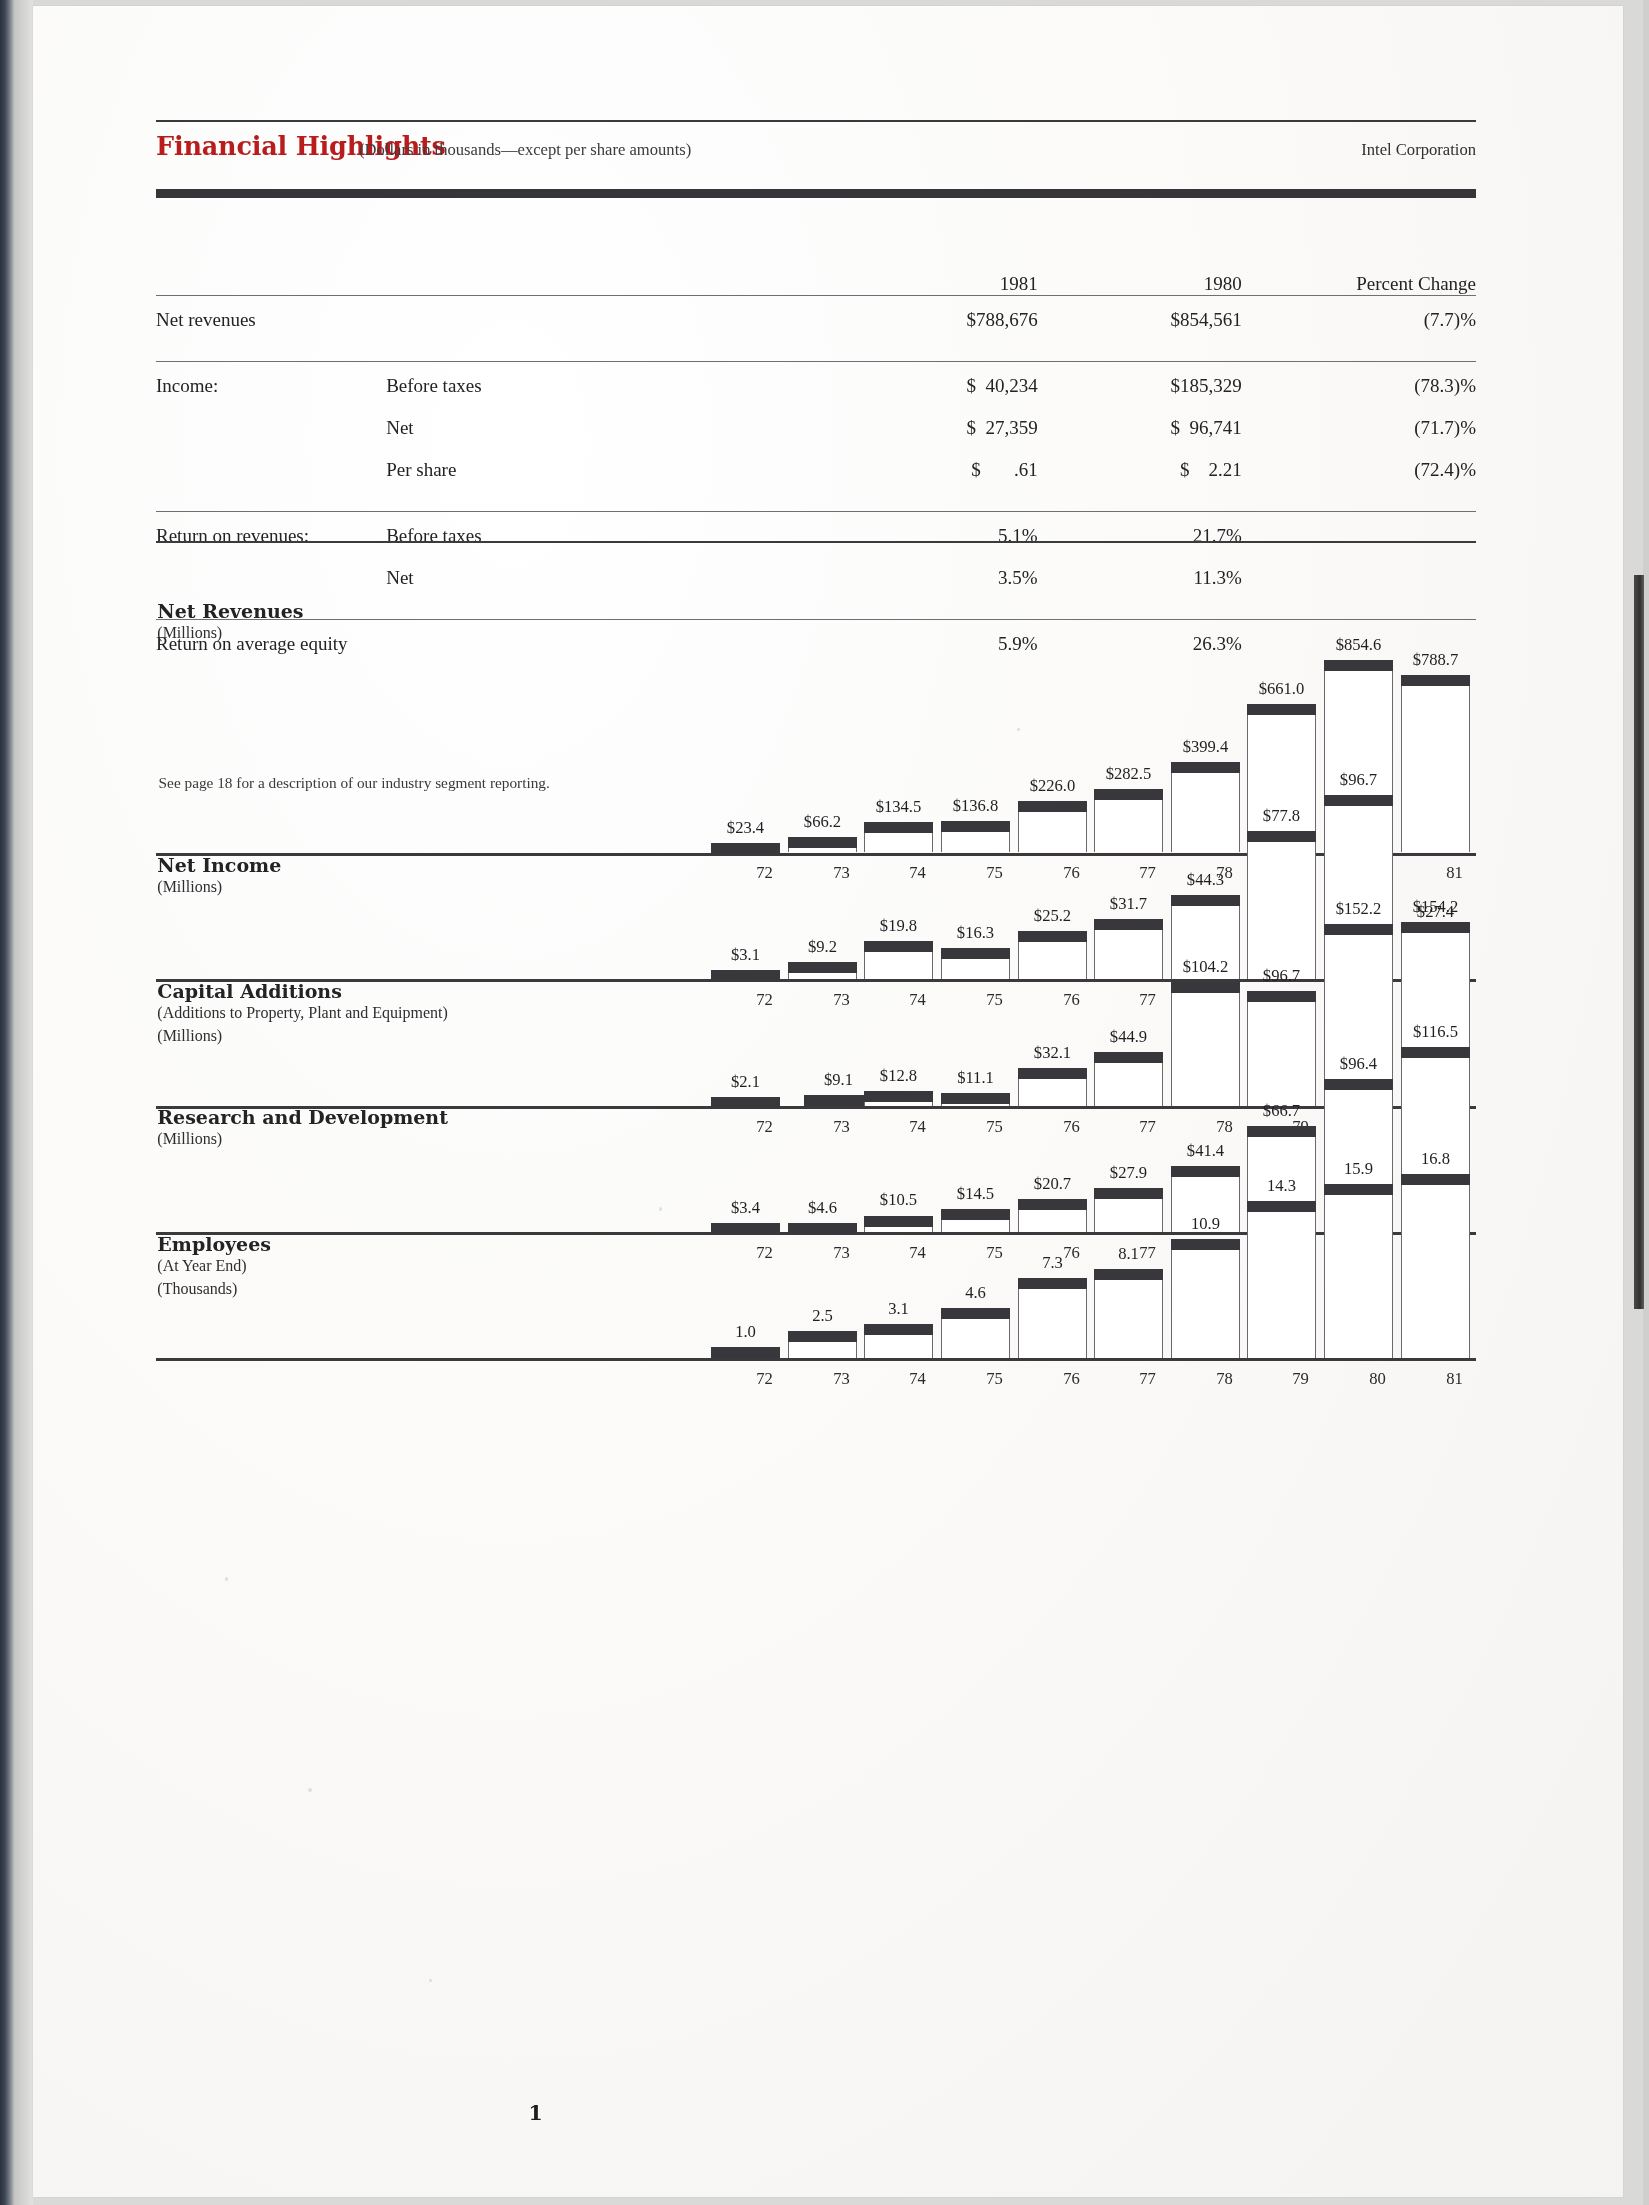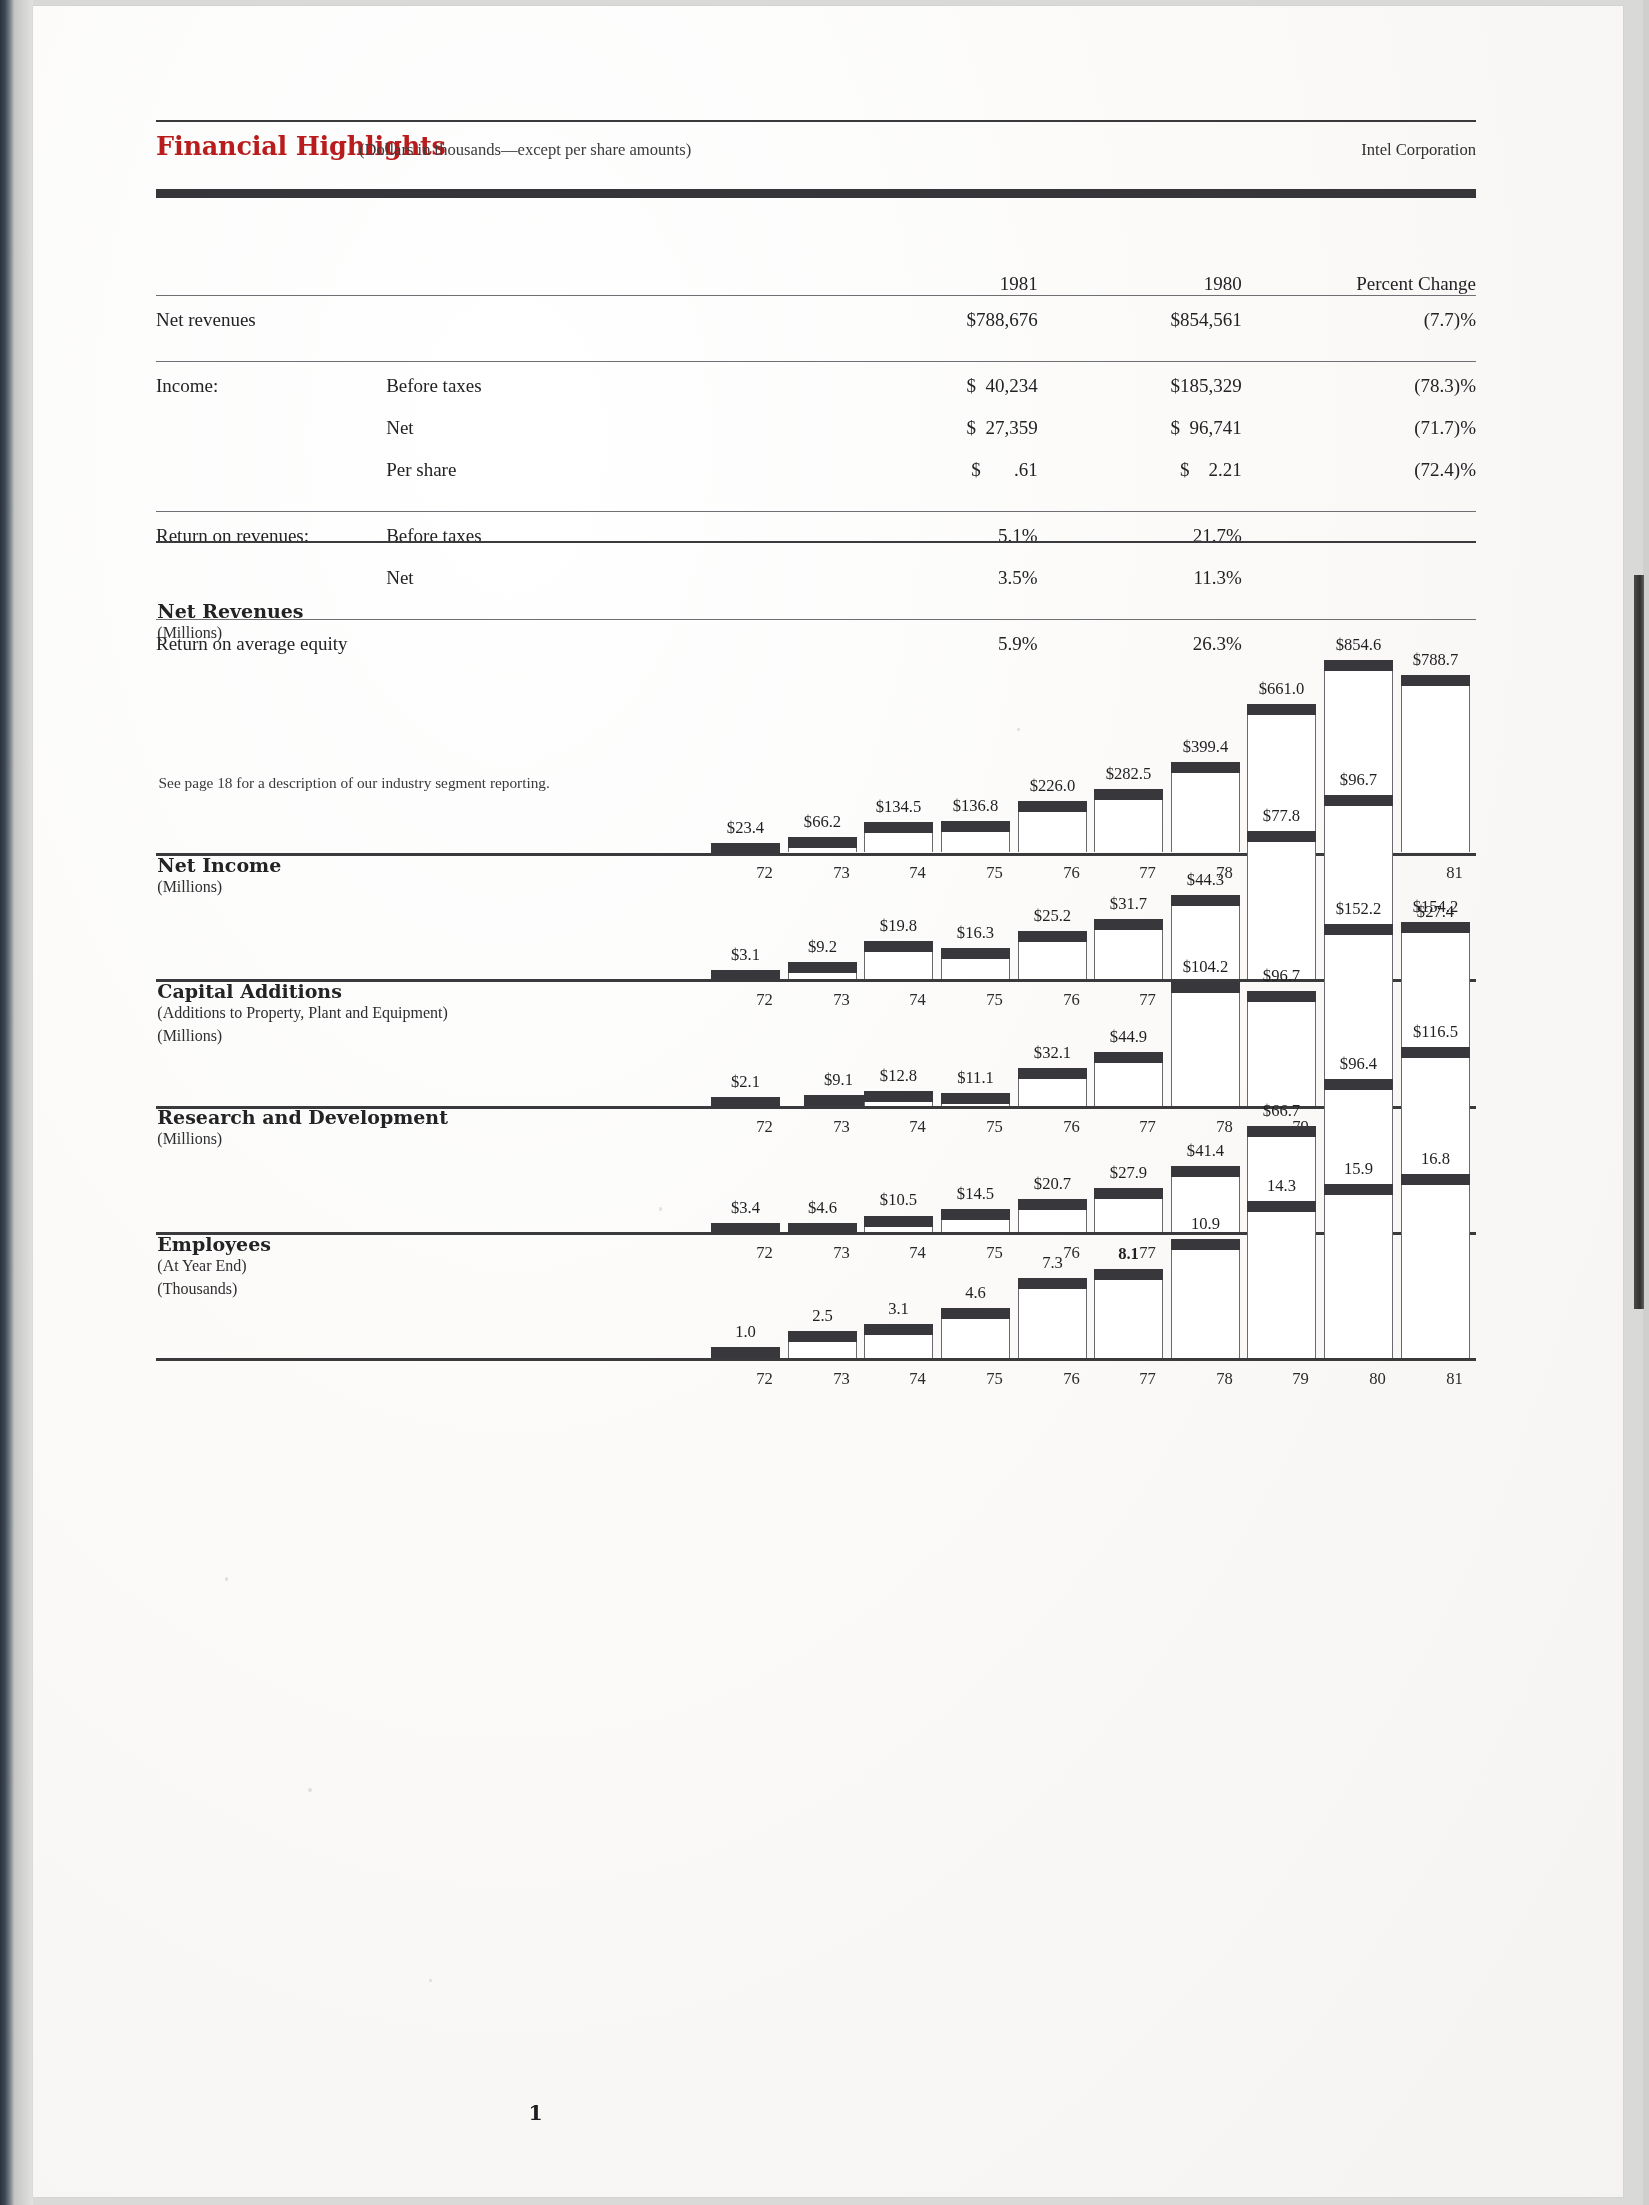--- a/index.html
+++ b/index.html
@@ -720,21 +720,21 @@
                     <div class="bar-cap"></div>
                   </div>
                   <div class="bar-val" style="bottom: 55px;">4.6</div>
                 </div>
                 <div class="bar-slot" style="left: 307px; height: 184px;">
                   <div class="bar" title="76: 7.3" style="height: 80px;">
                     <div class="bar-cap"></div>
                   </div>
                   <div class="bar-val" style="bottom: 85px;">7.3</div>
                 </div>
-                <div class="bar-slot" style="left: 383px; height: 184px; font-weight: bold;">
+                <div class="bar-slot" style="left: 383px; height: 184px;">
                   <div class="bar" title="77: 8.1" style="height: 89px;">
                     <div class="bar-cap"></div>
                   </div>
                   <div class="bar-val" style="bottom: 94px;">8.1</div>
                 </div>
                 <div class="bar-slot" style="left: 460px; height: 184px;">
                   <div class="bar" title="78: 10.9" style="height: 119px;">
                     <div class="bar-cap"></div>
                   </div>
                   <div class="bar-val" style="bottom: 124px;">10.9</div>

